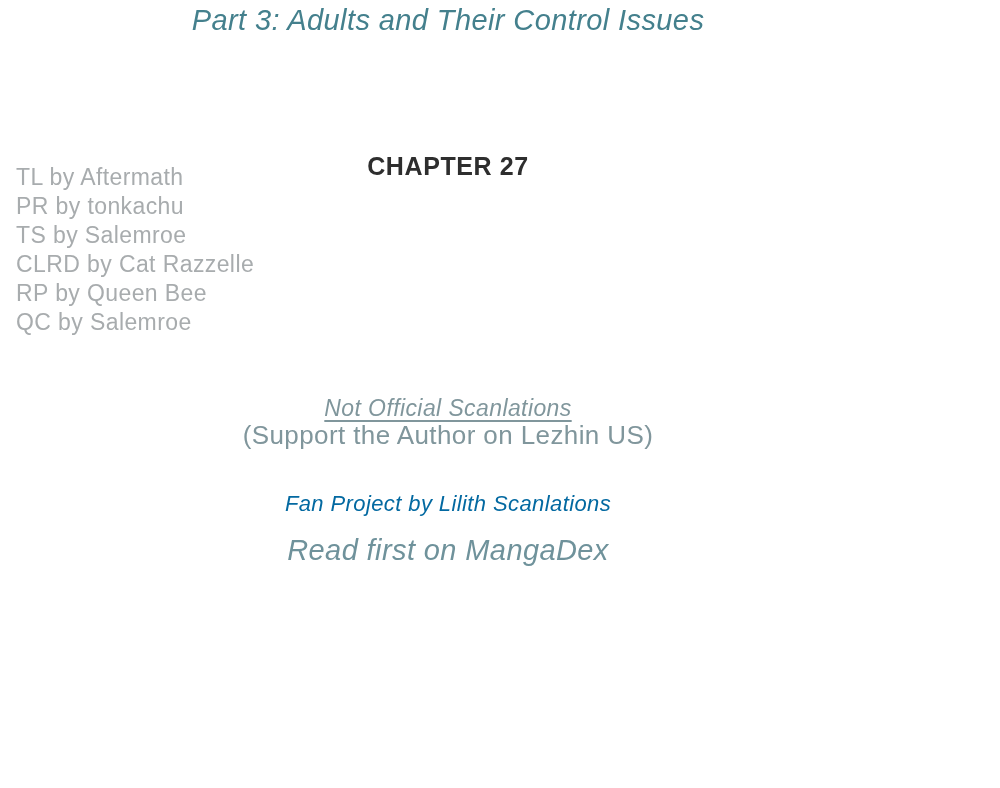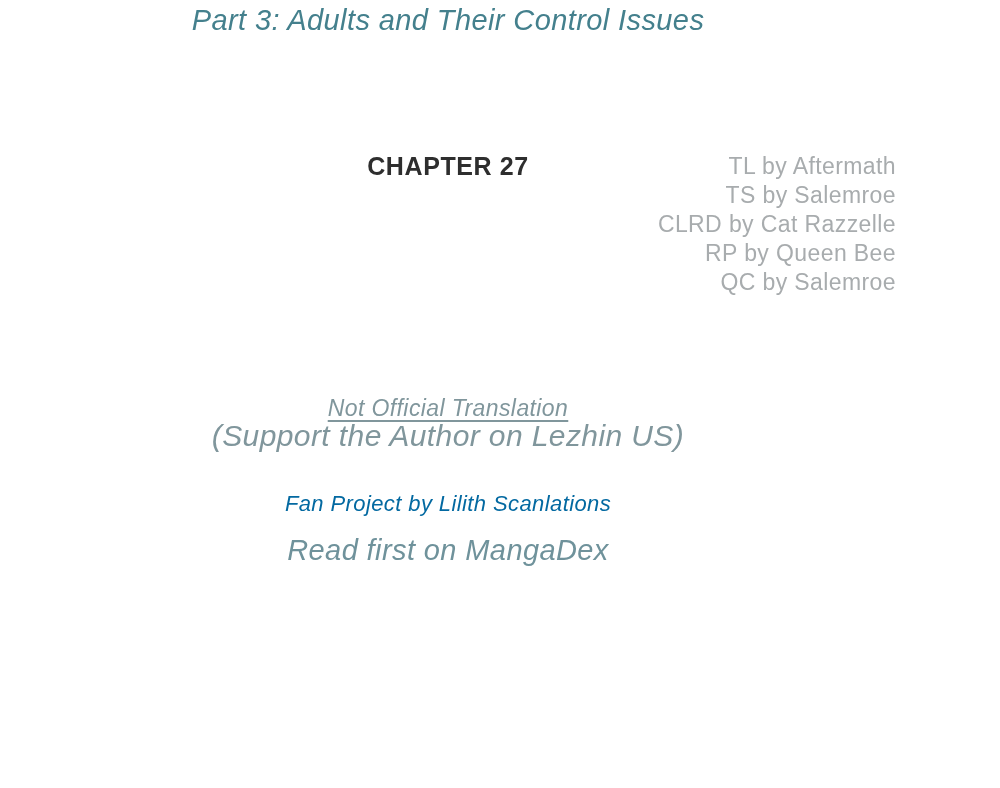--- a/index.html
+++ b/index.html
@@ -35,24 +35,24 @@
     top: 104px;
     font-size: 25px;
     line-height: 28px;
     font-weight: 700;
     color: #2e2e2e;
     letter-spacing: 0.6px;
     margin-top: 48px;
   }
   .credits-block {
     position: absolute;
-    top: 152px;
+    top: 163px;
     left: 0;
     right: 0;
-    text-align: right;
+    text-align: left;
     margin-left: 16px;
   }
   .credit-line {
     font-size: 23px;
     line-height: 29px;
     color: #a8acae;
     letter-spacing: 0.4px;
   }
   .disclaimer-title {
     top: 394px;
@@ -60,23 +60,22 @@
     line-height: 28px;
     font-style: italic;
     color: #80969c;
     text-decoration: underline;
     text-underline-offset: 4px;
     text-decoration-thickness: 1.5px;
     letter-spacing: 0.4px;
   }
   .disclaimer-subtitle {
     top: 422px;
-    font-size: 30px;
+    font-size: 26px;
     line-height: 27px;
-    font-style: italic;
     color: #80969c;
     letter-spacing: 0.4px;
   }
   .fan-project-line {
     top: 490px;
     font-size: 22px;
     line-height: 28px;
     font-style: italic;
     color: #0369a1;
     letter-spacing: 0.4px;
@@ -94,27 +93,28 @@
 <body>
 
 <div class="page">
 
   <div class="centered-line part-title">Part 3: Adults and Their Control Issues</div>
 
   <div class="centered-line chapter-heading">CHAPTER 27</div>
 
   <div class="credits-block">
     <div class="credit-line">TL by Aftermath</div>
+    <div class="credit-line">PR by tonkachu</div>
     <div class="credit-line">TS by Salemroe</div>
     <div class="credit-line">CLRD by Cat Razzelle</div>
     <div class="credit-line">RP by Queen Bee</div>
     <div class="credit-line">QC by Salemroe</div>
   </div>
 
-  <div class="centered-line disclaimer-title">Not Official Translation</div>
+  <div class="centered-line disclaimer-title">Not Official Scanlations</div>
 
   <div class="centered-line disclaimer-subtitle">(Support the Author on Lezhin US)</div>
 
   <div class="centered-line fan-project-line">Fan Project by Lilith Scanlations</div>
 
   <div class="centered-line read-first-line">Read first on MangaDex</div>
 
 </div>
 
 </body></html>

